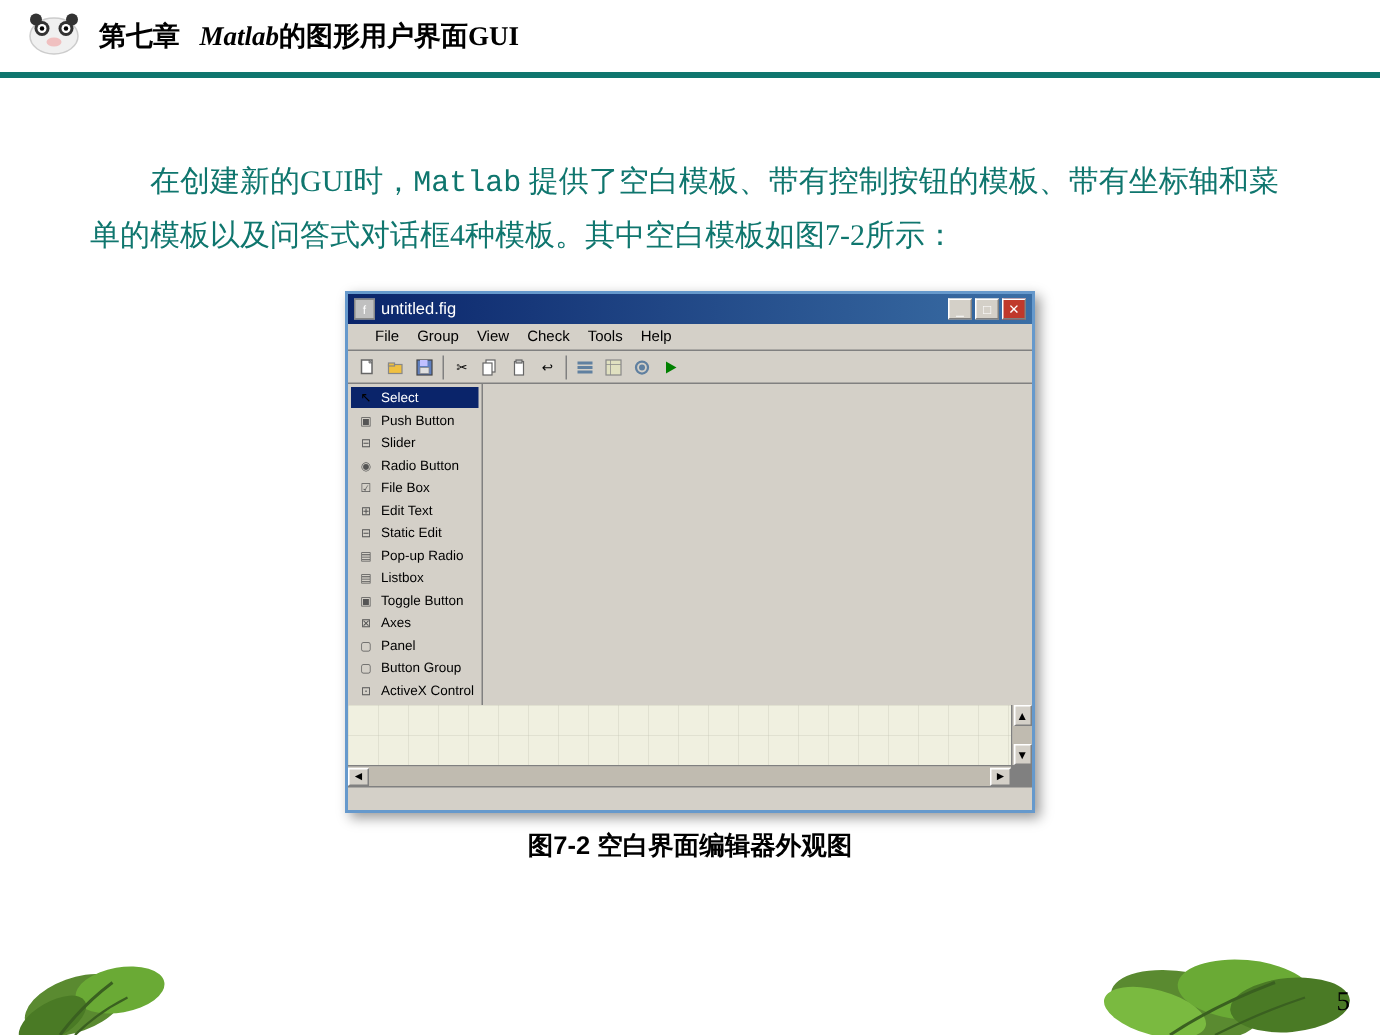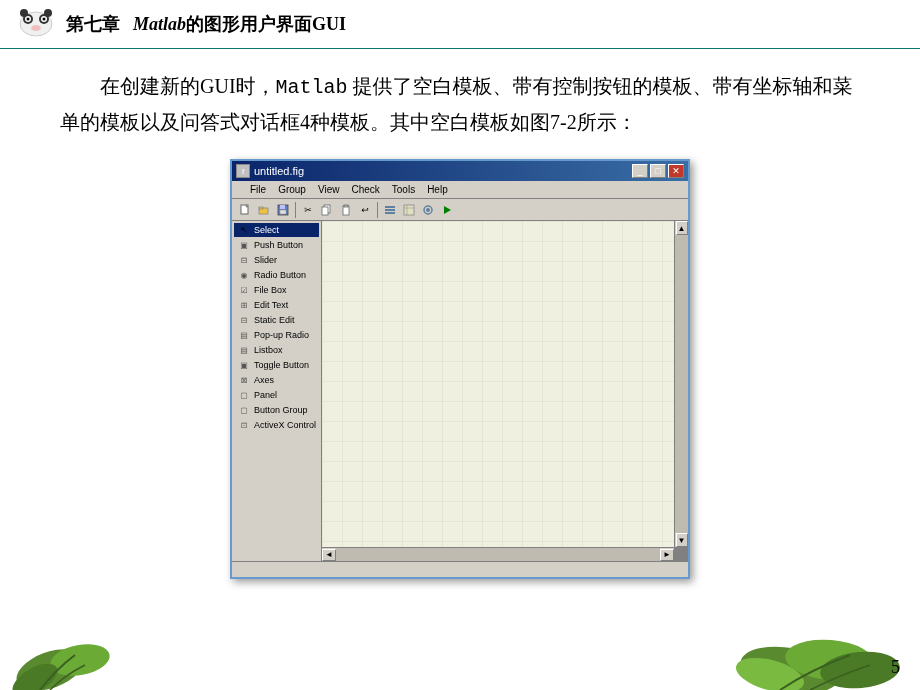--- a/index.html
+++ b/index.html
@@ -10,21 +10,21 @@
       font-family: 'SimSun', 'STSong', serif;
       overflow: hidden;
       position: relative;
     }
 
     
     .header {
       display: flex;
       align-items: center;
       padding: 8px 16px;
-      border-bottom: 1px solid #0f766e;
+      border-bottom: 4px solid #0f766e;
       background: #fff;
     }
     .header-icon {
       width: 40px;
       height: 32px;
       margin-right: 10px;
       flex-shrink: 0;
     }
     .header-title {
       font-size: 18px;
@@ -33,23 +33,24 @@
       font-family: 'SimHei', sans-serif;
     }
 
     
     .content {
       padding: 20px 60px 10px 60px;
     }
     .intro-text {
       font-size: 20px;
       line-height: 1.7;
-      color: #000000;
+      color: #0f766e;
       margin-bottom: 20px;
       text-indent: 2em;
+      margin-top: 32px;
     }
     .inline-code {
       font-family: 'Courier New', monospace;
       font-size: 20px;
     }
 
     
     .matlab-window-container {
       display: flex;
       justify-content: center;
@@ -152,21 +153,22 @@
       width: 1px;
       height: 16px;
       background: #808080;
       margin: 0 2px;
     }
 
     
     .main-area {
       display: flex;
       background: #d4d0c8;
-      height: 340px;
+      height: 268px;
+      flex-direction: column;
     }
 
     
     .sidebar {
       width: 90px;
       background: #d4d0c8;
       border-right: 1px solid #808080;
       padding: 2px;
       overflow-y: auto;
     }
@@ -488,20 +490,21 @@
           </div>
         </div>
       </div>
 
       <div class="status-bar">
         <span></span>
       </div>
     </div>
   </div>
 
+  <div class="caption">图7-2   空白界面编辑器外观图</div>
 </div>
 
 <div class="bottom-area">
 
   <svg class="leaf-svg-left" width="120" height="75" viewBox="0 0 120 75">
 
     <ellipse cx="40" cy="55" rx="35" ry="18" fill="#5a8a30" transform="rotate(-20 40 55)"></ellipse>
     <ellipse cx="70" cy="45" rx="30" ry="15" fill="#6aaa35" transform="rotate(-10 70 45)"></ellipse>
     <ellipse cx="25" cy="65" rx="25" ry="12" fill="#4a7a25" transform="rotate(-30 25 65)"></ellipse>
 

